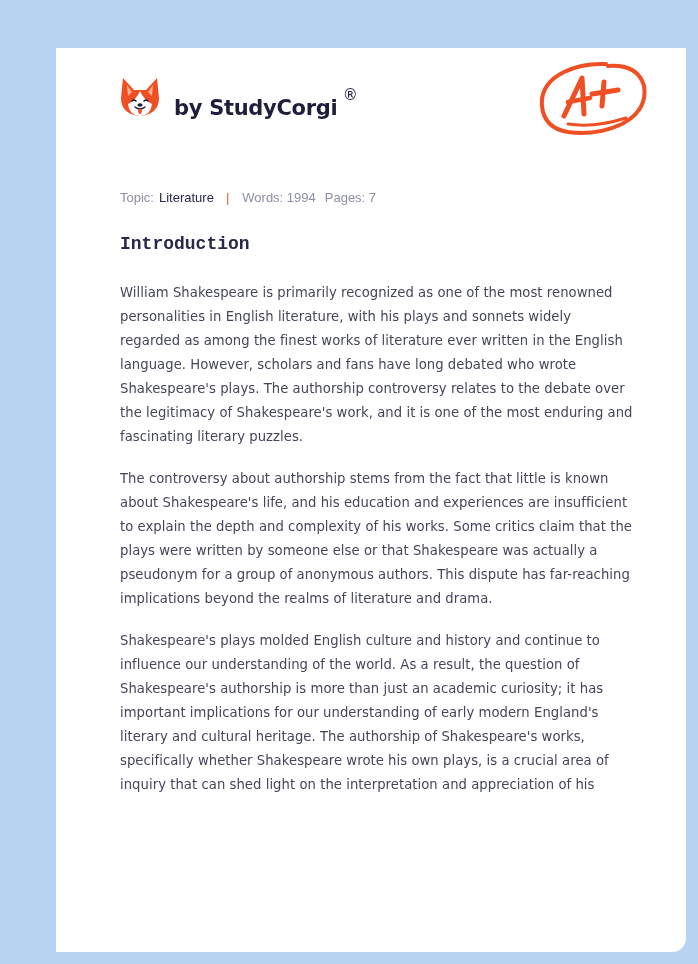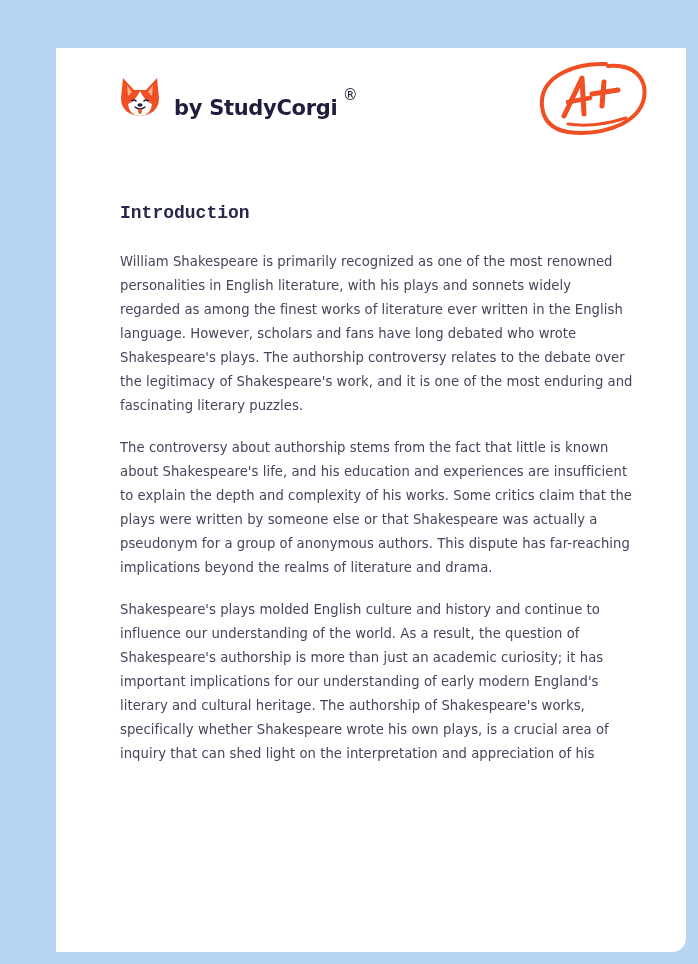--- a/index.html
+++ b/index.html
@@ -152,20 +152,27 @@
       <path d="M26 58 L44 20 L46 56" stroke="#f04e23" stroke-width="5" fill="none" stroke-linecap="round" stroke-linejoin="round"></path>
       <path d="M30 44 L52 40" stroke="#f04e23" stroke-width="4.5" fill="none" stroke-linecap="round"></path>
 
       <path d="M66 24 L64 48" stroke="#f04e23" stroke-width="5" fill="none" stroke-linecap="round"></path>
       <path d="M54 36 L80 32" stroke="#f04e23" stroke-width="5" fill="none" stroke-linecap="round"></path>
     </svg>
   </div>
 
   <div class="content">
 
+    <div class="meta">
+      <span>Topic:</span>
+      <span class="topic-val">Literature</span>
+      <span class="sep">|</span>
+      <span>Words: 1994</span>
+      <span class="pages">Pages: 7</span>
+    </div>
 
     <h2 class="section-heading">Introduction</h2>
 
     <p class="para">William Shakespeare is primarily recognized as one of the most renowned personalities in English literature, with his plays and sonnets widely regarded as among the finest works of literature ever written in the English language. However, scholars and fans have long debated who wrote Shakespeare's plays. The authorship controversy relates to the debate over the legitimacy of Shakespeare's work, and it is one of the most enduring and fascinating literary puzzles.</p>
     <p class="para">The controversy about authorship stems from the fact that little is known about Shakespeare's life, and his education and experiences are insufficient to explain the depth and complexity of his works. Some critics claim that the plays were written by someone else or that Shakespeare was actually a pseudonym for a group of anonymous authors. This dispute has far-reaching implications beyond the realms of literature and drama.</p>
     <p class="para">Shakespeare's plays molded English culture and history and continue to influence our understanding of the world. As a result, the question of Shakespeare's authorship is more than just an academic curiosity; it has important implications for our understanding of early modern England's literary and cultural heritage. The authorship of Shakespeare's works, specifically whether Shakespeare wrote his own plays, is a crucial area of inquiry that can shed light on the interpretation and appreciation of his</p>
   </div>
 
 </div>
 

